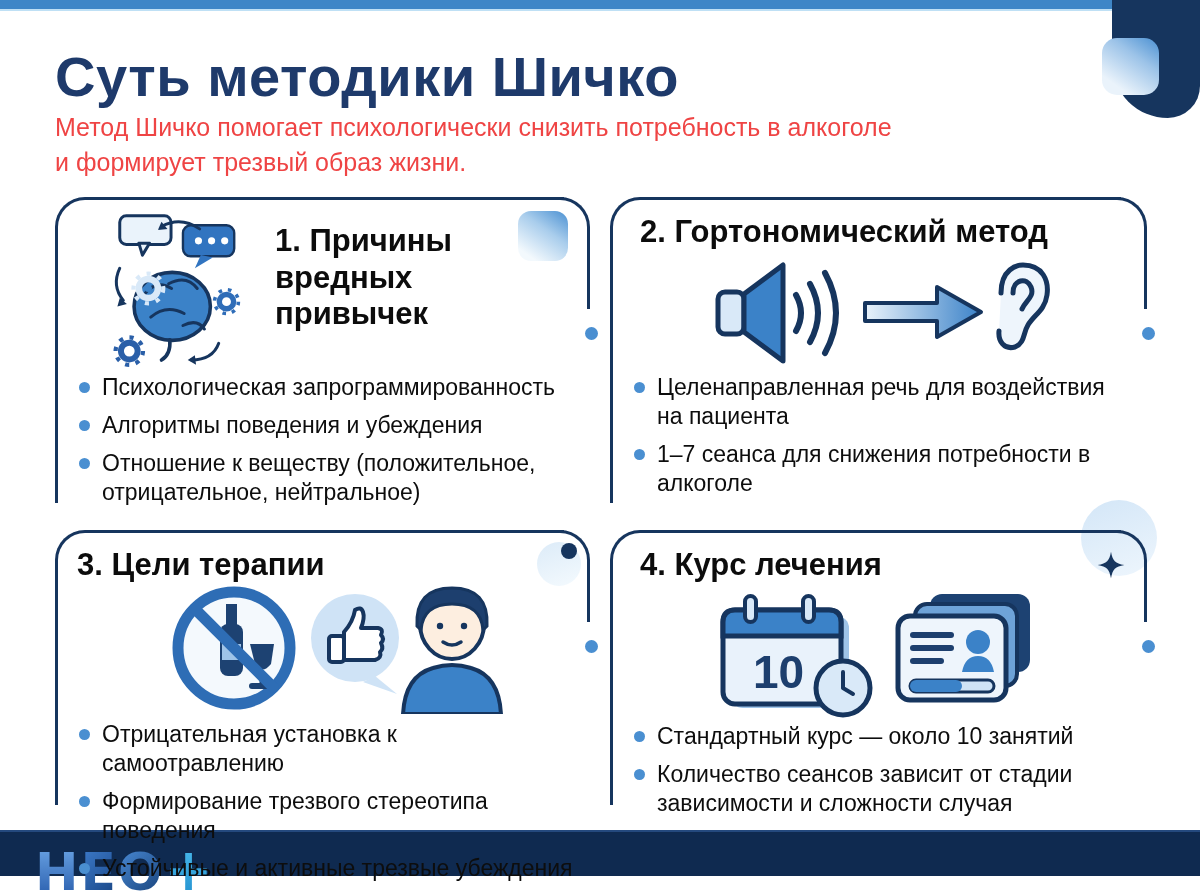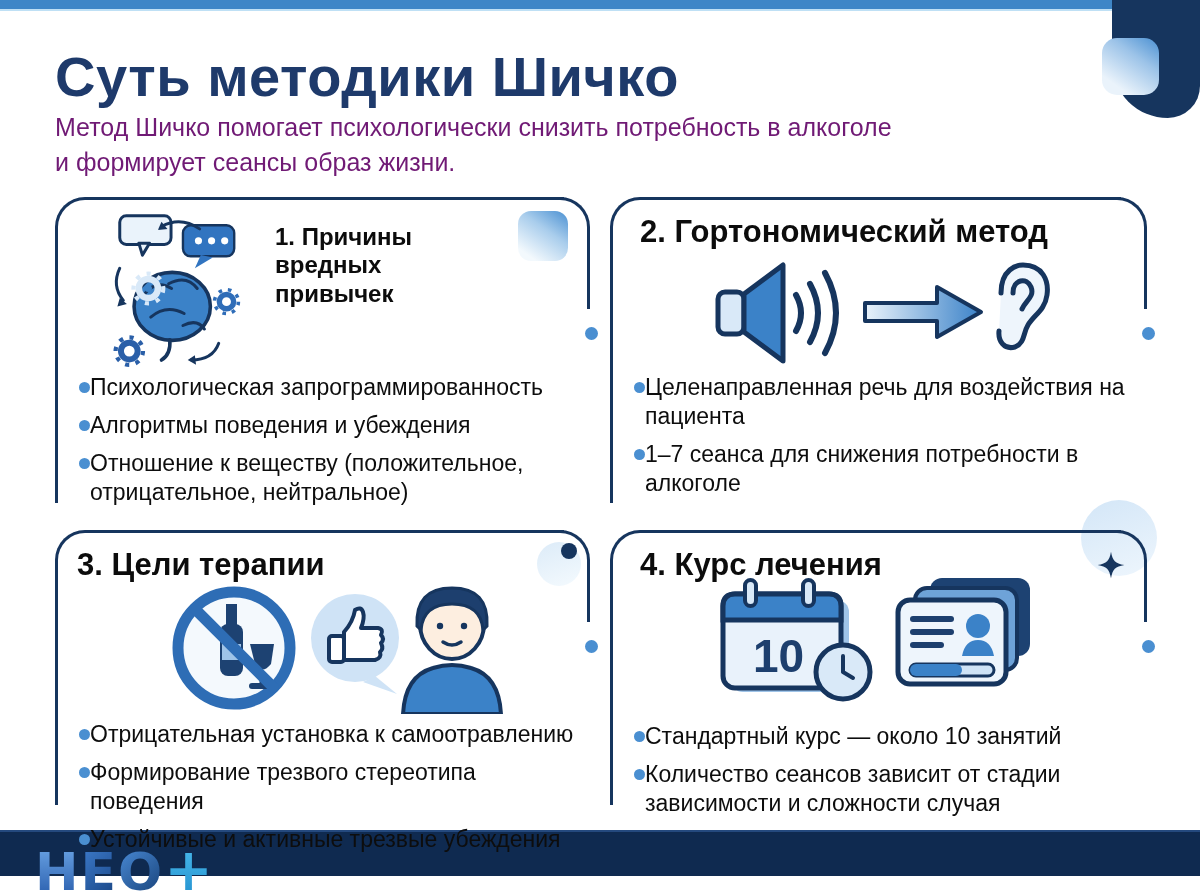--- a/index.html
+++ b/index.html
@@ -19,33 +19,33 @@
     background:#ffffff;
     font-family:"Liberation Sans","DejaVu Sans",sans-serif;
     color:#0d0d0d;
   }
   
   .topbar{position:absolute;left:0;top:0;width:1200px;height:11px;background:#3e86c7;border-bottom:2px solid #bfe0f5;}
   .corner-blob{position:absolute;right:0;top:0;width:88px;height:118px;background:var(--navy);border-radius:0 0 38px 66px;}
   .corner-square{position:absolute;left:1102px;top:38px;width:57px;height:57px;border-radius:15px;
     background:linear-gradient(215deg,#4a90d2 0%,#9cc3e8 35%,#eaf3fb 80%);}
   .page-title{position:absolute;left:55px;top:44px;margin:0;font-size:56px;font-weight:800;color:var(--title-navy);letter-spacing:.5px;}
-  .page-subtitle{position:absolute;left:55px;top:110px;width:1040px;font-size:25px;line-height:1.40;color:#701a75;}
+  .page-subtitle{position:absolute;left:55px;top:110px;width:1040px;font-size:25px;line-height:1.40;color:#ef4444;}
   
   .card{position:absolute;}
   .b-main{position:absolute;left:0;top:0;bottom:0;right:26px;border-top:3px solid var(--navy);border-left:3px solid var(--navy);border-top-left-radius:30px;z-index:1;}
   .b-corner{position:absolute;top:0;right:0;width:48px;height:112px;border-top:3px solid var(--navy);border-right:3px solid var(--navy);border-top-right-radius:30px;z-index:1;}
   .b-dot{position:absolute;right:-8px;top:130px;width:13px;height:13px;border-radius:50%;background:var(--accent);z-index:1;}
   .card.short .b-corner{height:92px;}
   .card.short .b-dot{top:110px;}
   .card h2{position:absolute;margin:0;font-weight:800;color:#0c0c0c;z-index:2;}
-  .c1-title{left:220px;top:26px;width:230px;font-size:24px;line-height:1.18;}
+  .c1-title{left:220px;top:26px;width:230px;font-size:31px;line-height:1.18;}
   .c-top-title{left:30px;top:17px;font-size:31px;}
   .bullets{position:absolute;left:24px;right:12px;list-style:none;margin:0;padding:0;font-size:23px;line-height:1.26;z-index:2;}
-  .bullets li{display:flex;margin-bottom:9px;}
+  .bullets li{display:flex;gap:12px;margin-bottom:9px;}
   .bullets .dot{flex:0 0 auto;width:11px;height:11px;border-radius:50%;background:var(--accent);margin-top:9px;}
   .icon-wrap{position:absolute;z-index:2;}
   
   .sq-decor{position:absolute;left:463px;top:14px;width:50px;height:50px;border-radius:13px;
     background:linear-gradient(215deg,#4a90d2 0%,#a9cdec 40%,#f3f9fd 85%);z-index:0;}
   .circle-decor-sm{position:absolute;left:482px;top:12px;width:44px;height:44px;border-radius:50%;
     background:linear-gradient(160deg,#dcebf8,#f4fafe);z-index:0;}
   .navy-dot-sm{position:absolute;left:506px;top:13px;width:16px;height:16px;border-radius:50%;background:var(--navy);z-index:2;}
   .circle-decor-lg{position:absolute;left:471px;top:-30px;width:76px;height:76px;border-radius:50%;
     background:linear-gradient(160deg,#d3e6f7,#eef6fd);z-index:0;}
@@ -61,21 +61,21 @@
 </style>
 </head>
 <body>
 
 <div class="topbar"></div>
 <div class="corner-blob"></div>
 <div class="corner-square"></div>
 <h1 class="page-title">Суть методики Шичко</h1>
 <div class="page-subtitle">
   <span>Метод Шичко помогает психологически снизить потребность в алкоголе</span><br>
-  <span>и формирует сеансы образ жизни.</span>
+  <span>и формирует трезвый образ жизни.</span>
 </div>
 
 <section class="card" style="left:55px;top:197px;width:535px;height:306px;">
   <div class="b-main"></div>
   <div class="b-corner"></div>
   <span class="b-dot"></span>
   <div class="sq-decor"></div>
   <h2 class="c1-title">1. Причины вредных привычек</h2>
   <div class="icon-wrap" style="left:18px;top:14px;width:205px;height:158px;">
     <svg width="205" height="158" viewBox="0 0 215 265" preserveAspectRatio="xMidYMid meet">
@@ -236,21 +236,21 @@
 
 <section class="card short" style="left:610px;top:530px;width:537px;height:275px;">
   <div class="circle-decor-lg"></div>
   <div class="b-main"></div>
   <div class="b-corner"></div>
   <span class="b-dot"></span>
   <svg class="sparkle" viewBox="-18 -18 36 36">
     <path d="M 0 -16 C 2 -5 5 -2 16 0 C 5 2 2 5 0 16 C -2 5 -5 2 -16 0 C -5 -2 -2 -5 0 -16 Z" fill="#16355e"></path>
   </svg>
   <h2 class="c-top-title">4. Курс лечения</h2>
-  <div class="icon-wrap" style="left:105px;top:44px;width:320px;height:128px;">
+  <div class="icon-wrap" style="left:105px;top:60px;width:320px;height:128px;">
     <svg width="320" height="128" viewBox="0 0 320 128" preserveAspectRatio="xMidYMid meet">
 
       <g>
         <rect x="16" y="26" width="118" height="92" rx="12" fill="#9fc4e8"></rect>
         <rect x="8" y="20" width="118" height="94" rx="12" fill="#e9f2fb" stroke="#16355e" stroke-width="5"></rect>
         <path d="M 8 32 q 0 -12 12 -12 L 114 20 q 12 0 12 12 L 126 46 L 8 46 Z" fill="#3b82c8" stroke="#16355e" stroke-width="5"></path>
         <rect x="30" y="6" width="11" height="26" rx="5.5" fill="#d9e9f8" stroke="#16355e" stroke-width="4"></rect>
         <rect x="88" y="6" width="11" height="26" rx="5.5" fill="#d9e9f8" stroke="#16355e" stroke-width="4"></rect>
         <text x="38" y="98" font-size="46" font-weight="bold" fill="#1d3f6e">10</text>
         <g>

